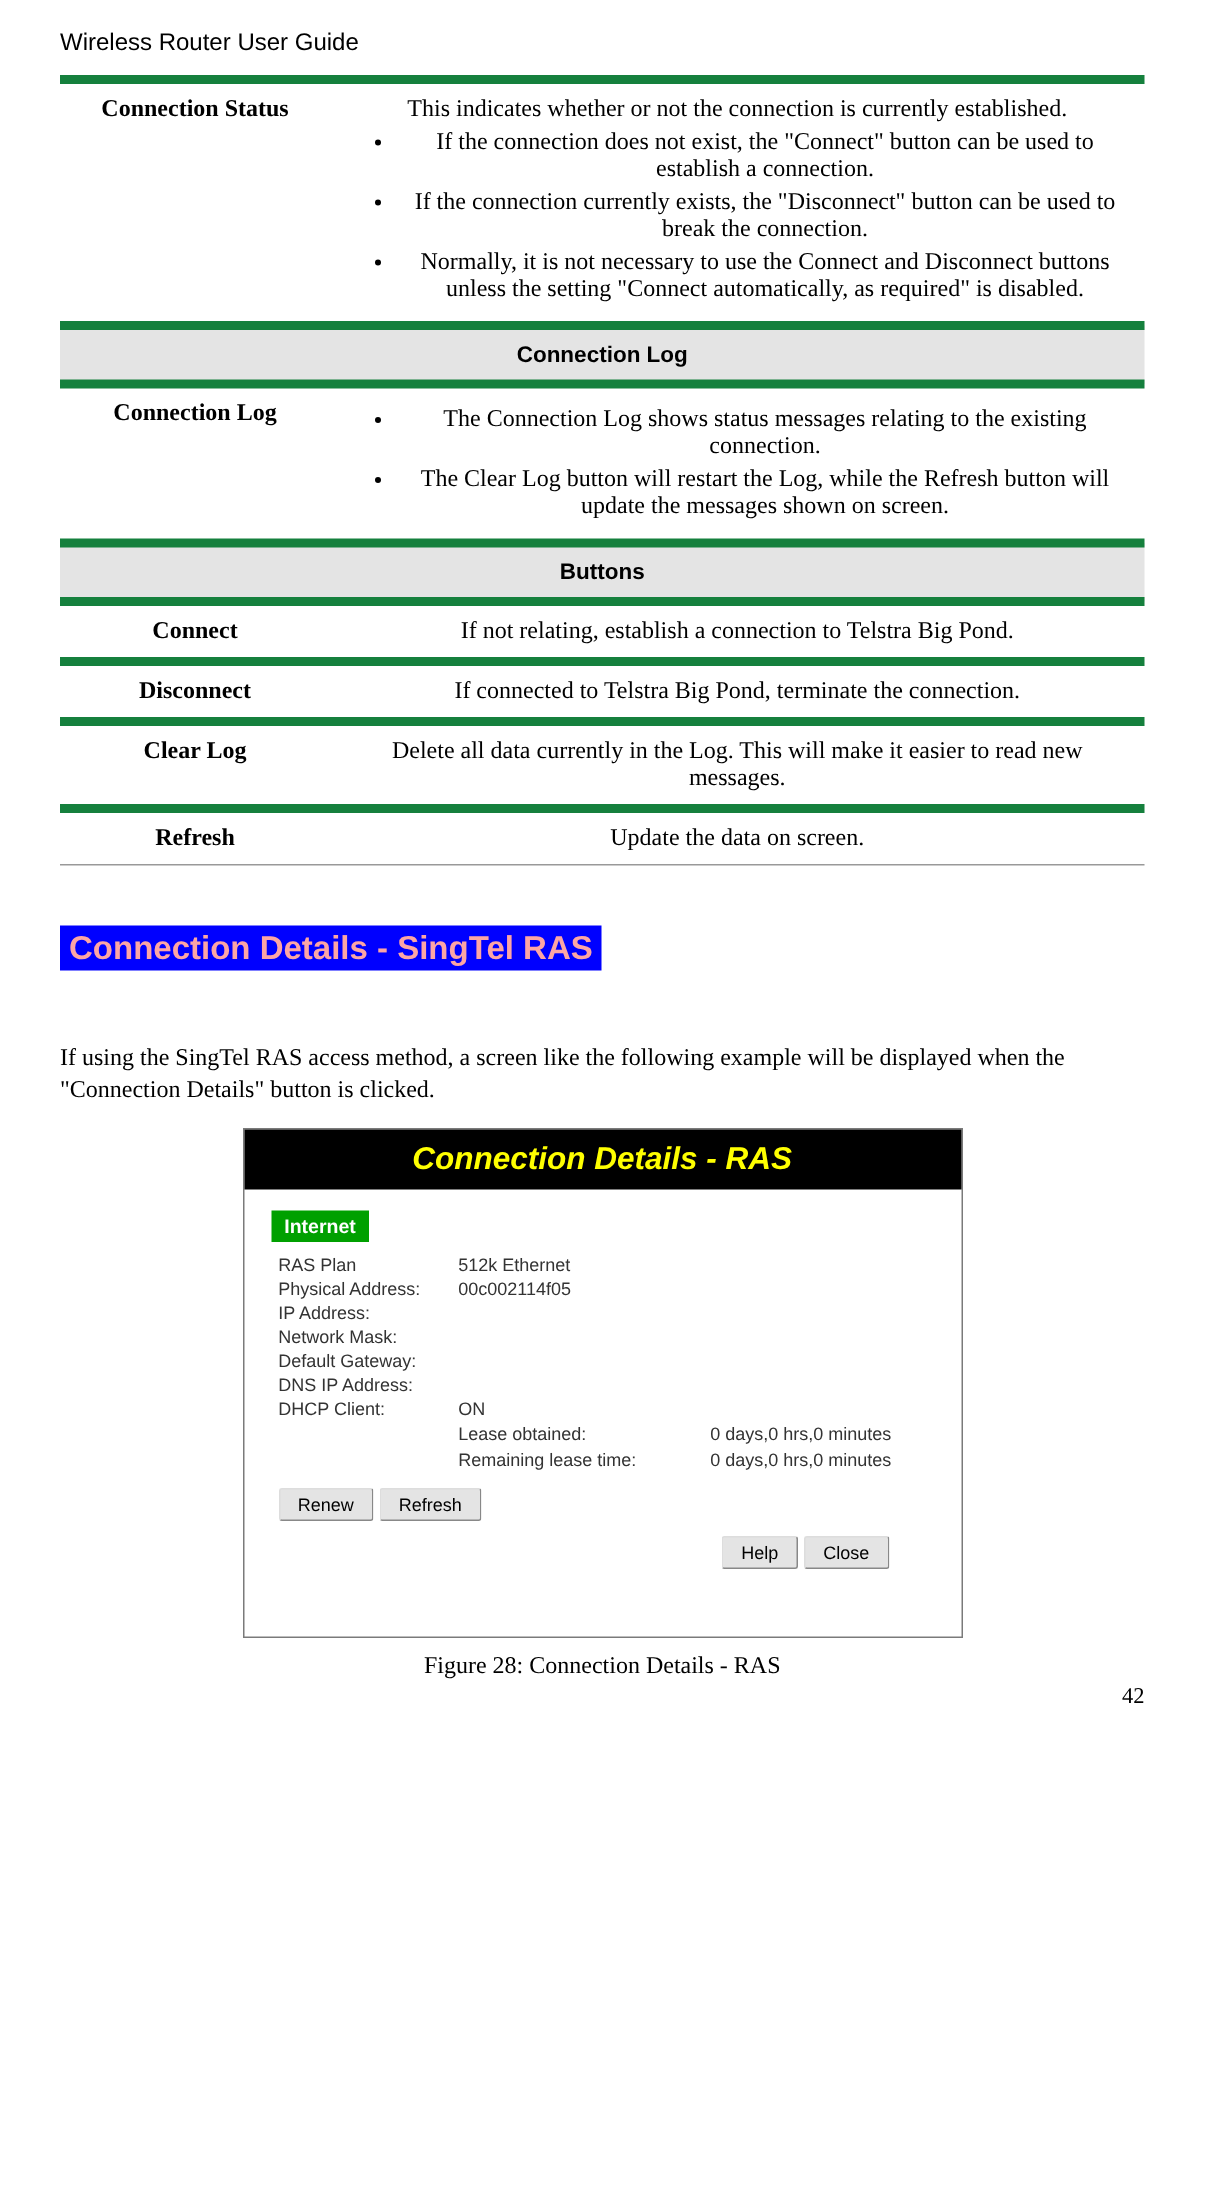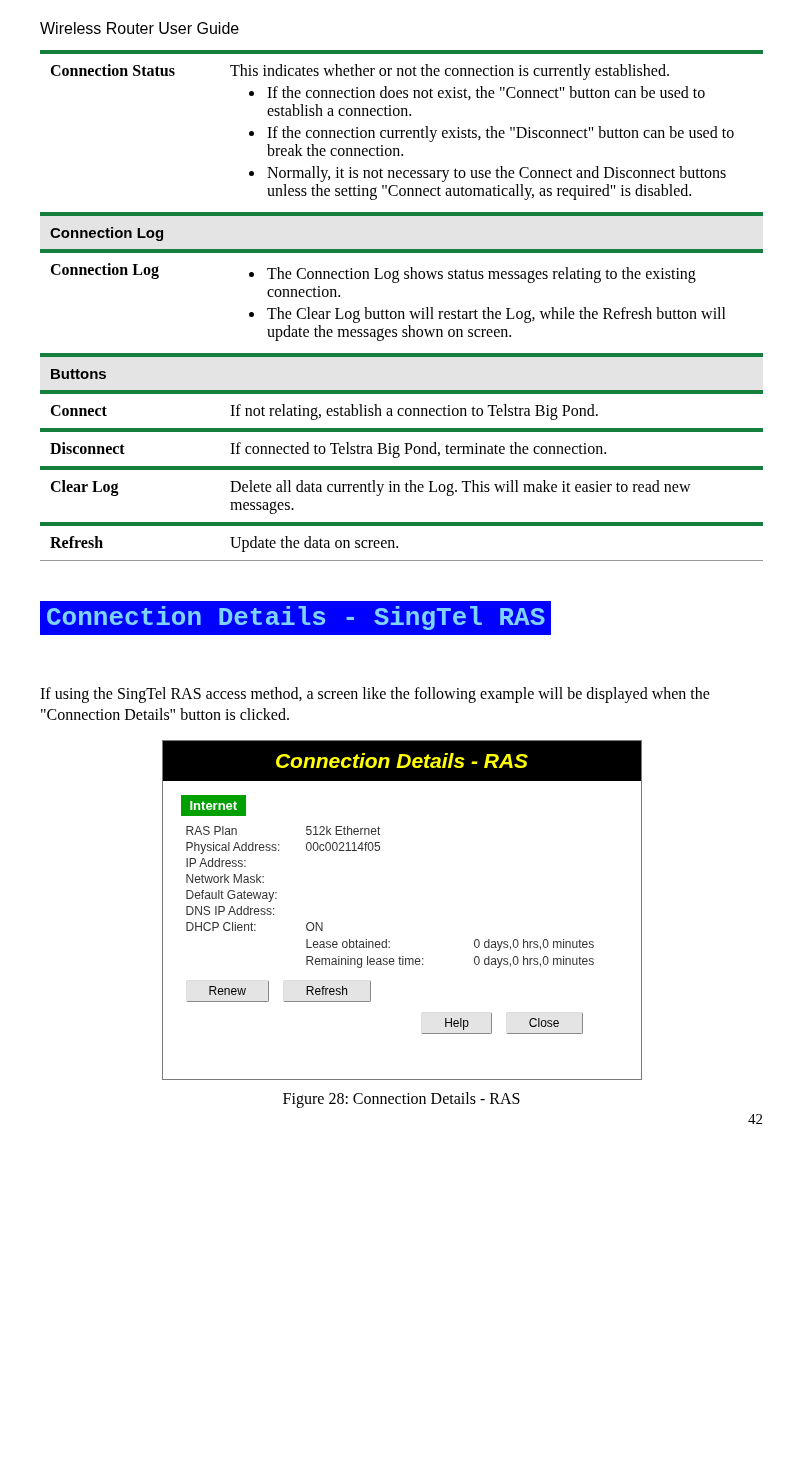--- a/index.html
+++ b/index.html
@@ -20,25 +20,25 @@
       font-family: Arial, Helvetica, sans-serif;
       font-size: 16px;
       margin-bottom: 12px;
     }
     table.def {
       width: 100%;
       border-collapse: collapse;
       margin-bottom: 40px;
     }
     table.def td, table.def th {
-      border-top: 4px solid #15803d;
+      border-top: 6px solid #15803d;
       border-bottom: 1px solid #999;
       padding: 8px 10px;
       vertical-align: top;
-      text-align: left;
+      text-align: center;
     }
     table.def .label-cell {
       width: 180px;
       font-weight: bold;
     }
     table.def .section-head {
       background: #e4e4e4;
       font-family: Arial, Helvetica, sans-serif;
       font-weight: bold;
       font-size: 15px;
@@ -46,24 +46,24 @@
     table.def ul {
       list-style: disc;
       margin-left: 35px;
     }
     table.def ul li {
       margin: 4px 0;
       padding-left: 2px;
     }
     .section-heading {
       background: #0000ff;
-      color: #7dd3fc;
-      font-family: Liberation Mono, monospace;
-      font-weight: bold;
-      font-size: 26px;
+      color: #fca5a5;
+      font-family: Liberation Sans, sans-serif;
+      font-weight: bold;
+      font-size: 22px;
       padding: 2px 6px;
       display: inline-block;
       margin-bottom: 16px;
     }
     .body-text {
       margin-bottom: 14px;
       line-height: 1.3;
       margin-top: 33px;
     }
     .figure-container {
@@ -130,22 +130,21 @@
       margin-top: 10px;
     }
     .ui-btn {
       display: inline-block;
       background: #e4e4e4;
       border: 1px solid #888;
       border-top-color: #ddd;
       border-left-color: #ddd;
       font-family: Arial, Helvetica, sans-serif;
       font-size: 12px;
-      padding: 3px 22px;
-      margin-right: 10px;
+      padding: 3px 12px;
       border-radius: 2px;
     }
     .figure-caption {
       text-align: center;
       font-weight: normal;
       margin-top: 8px;
     }
     .page-num {
       position: absolute;
       bottom: 10px;

